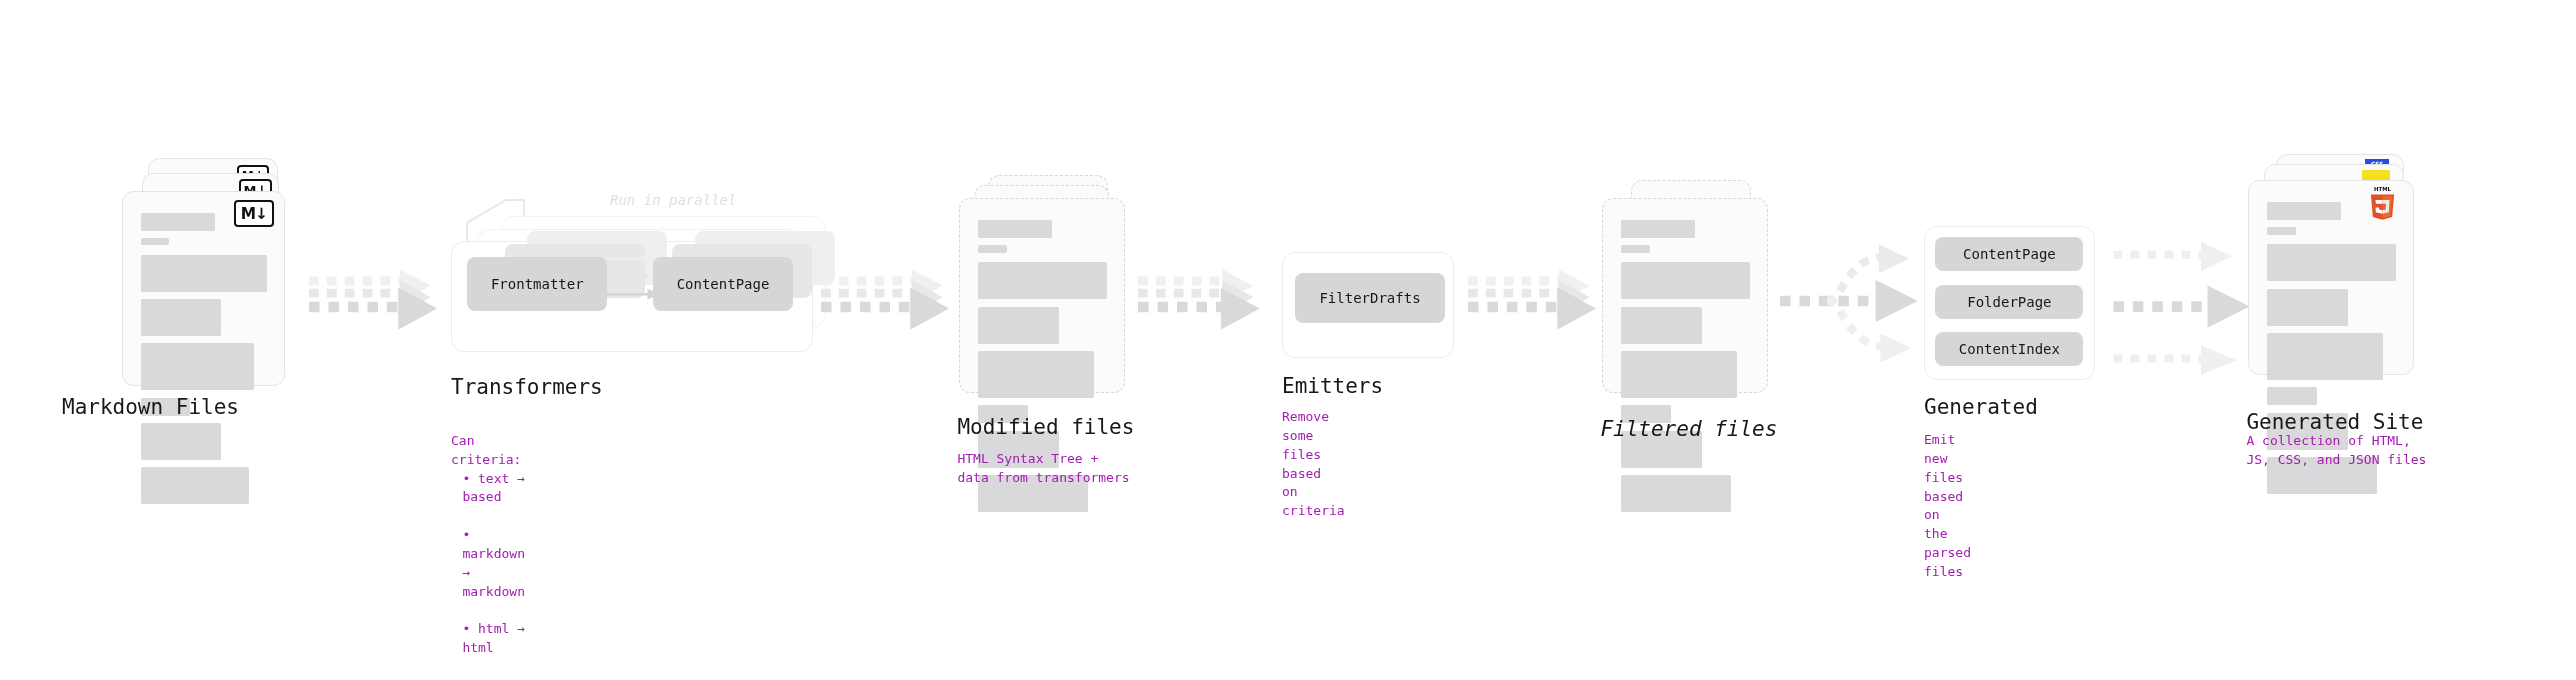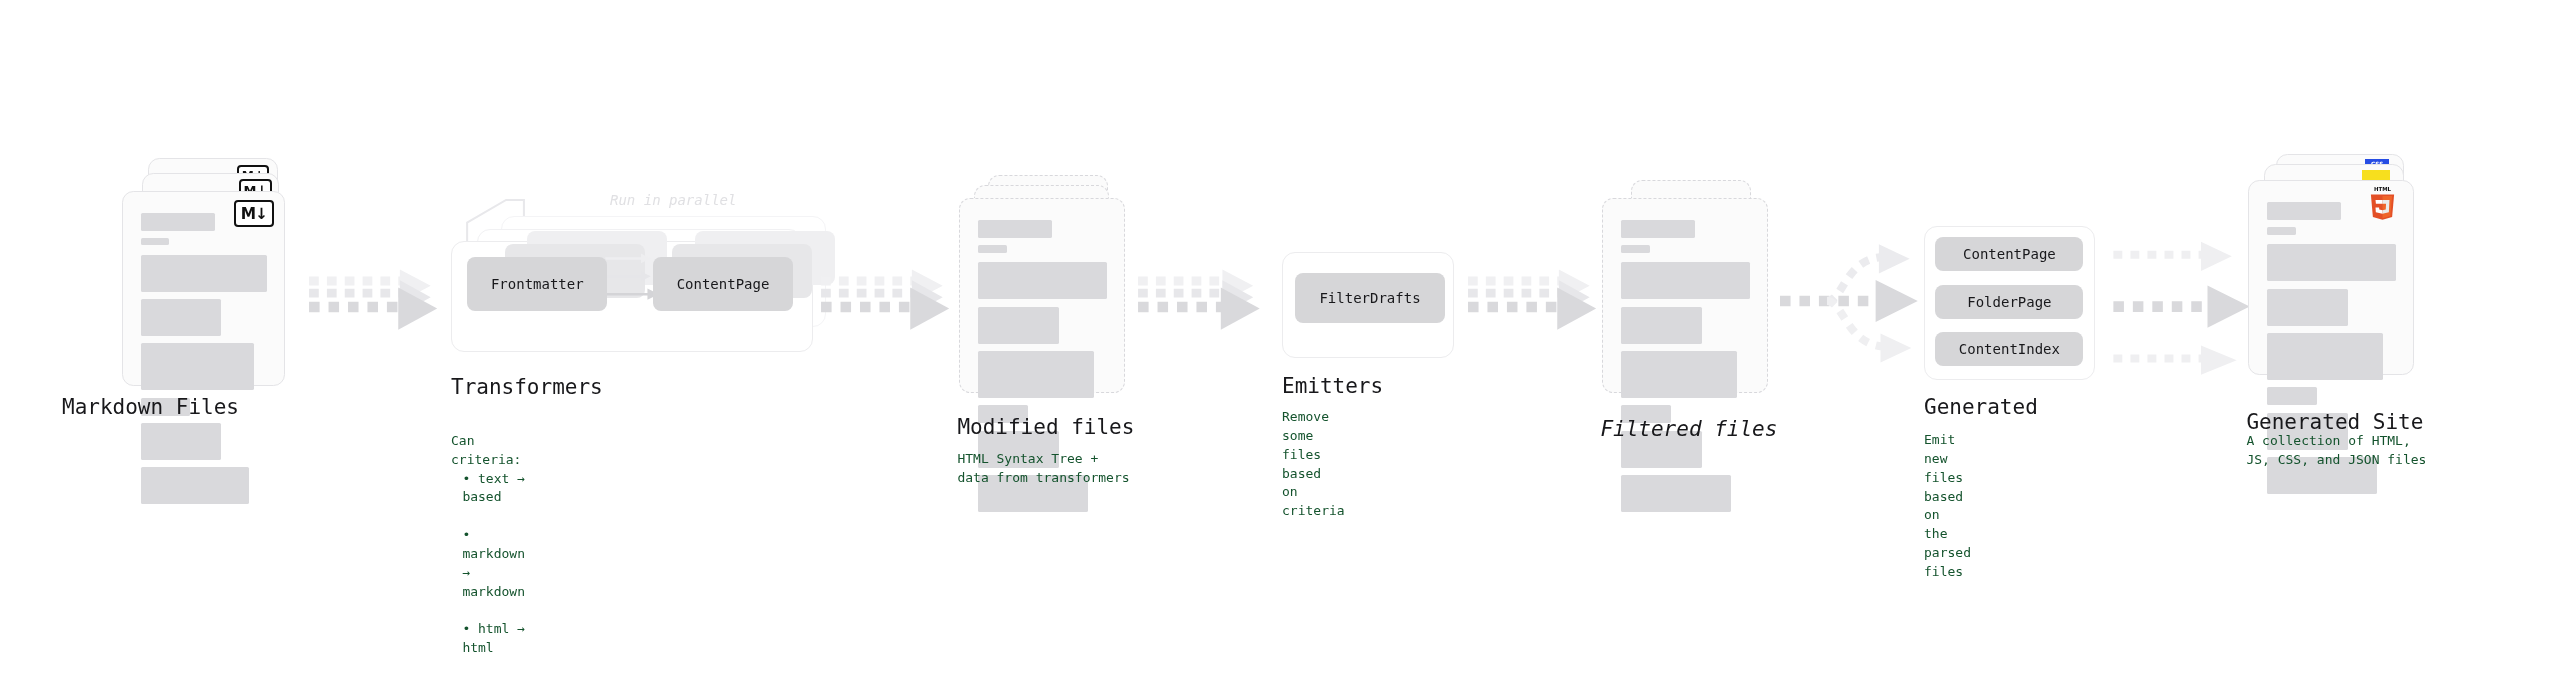--- a/index.html
+++ b/index.html
@@ -39,21 +39,21 @@
   .cssbadge{position:absolute;background:#264de4;display:flex;align-items:flex-end;
      justify-content:center;color:#fff;font-size:5.7px;font-weight:700;
      font-family:"DejaVu Sans","Liberation Sans",sans-serif;}
 
   
   .title{
     font-size:21px;letter-spacing:0px;color:#18181b;white-space:nowrap;
     font-family:"DejaVu Sans Mono","Liberation Mono",monospace;
   }
   .desc{
-    font-size:13px;line-height:1.45;color:#14532d;white-space:pre-line;
+    font-size:13px;line-height:1.45;color:#a21caf;white-space:pre-line;
     font-family:"DejaVu Sans Mono","Liberation Mono",monospace;
   }
   .desc .bul{display:block;padding-left:11.4px;}
 
   
   .gbox{position:absolute;border:1.6px solid #ececee;border-radius:13px;background:#fff;box-sizing:border-box;}
   .gbox.g2{border-color:#f1f1f3;}
   .gbox.g3{border-color:#f4f4f6;}
   .pill{
     position:absolute;border-radius:8.1px;display:flex;align-items:center;justify-content:center;

